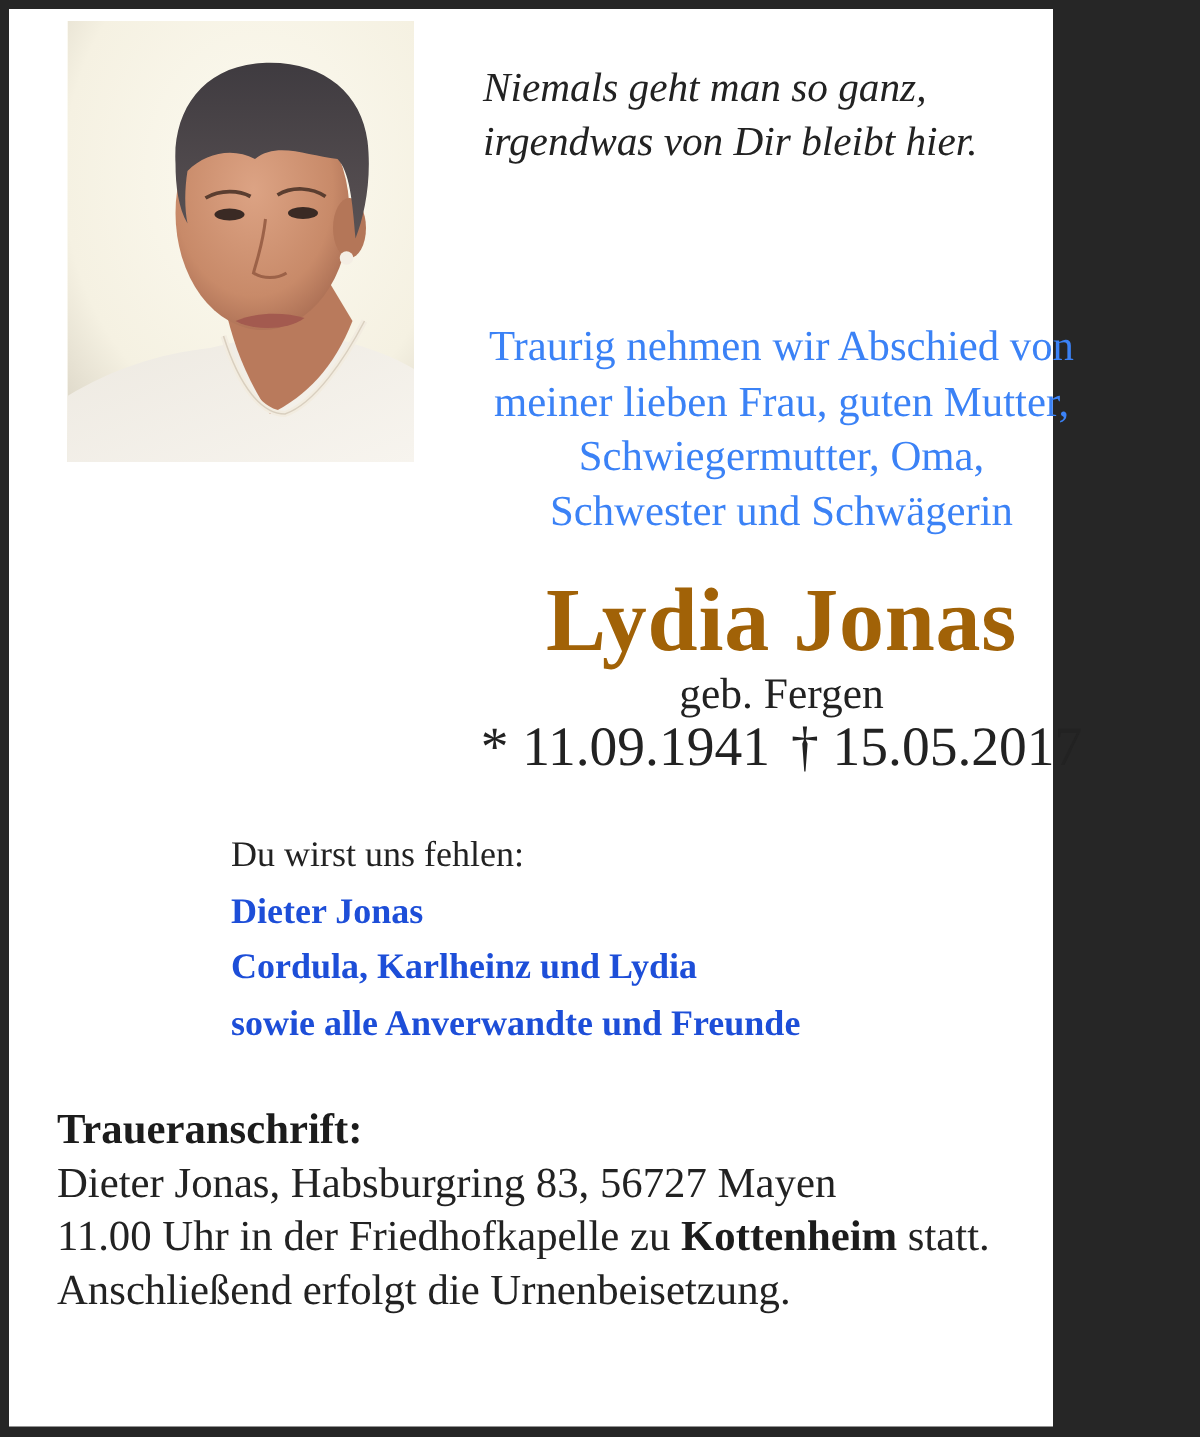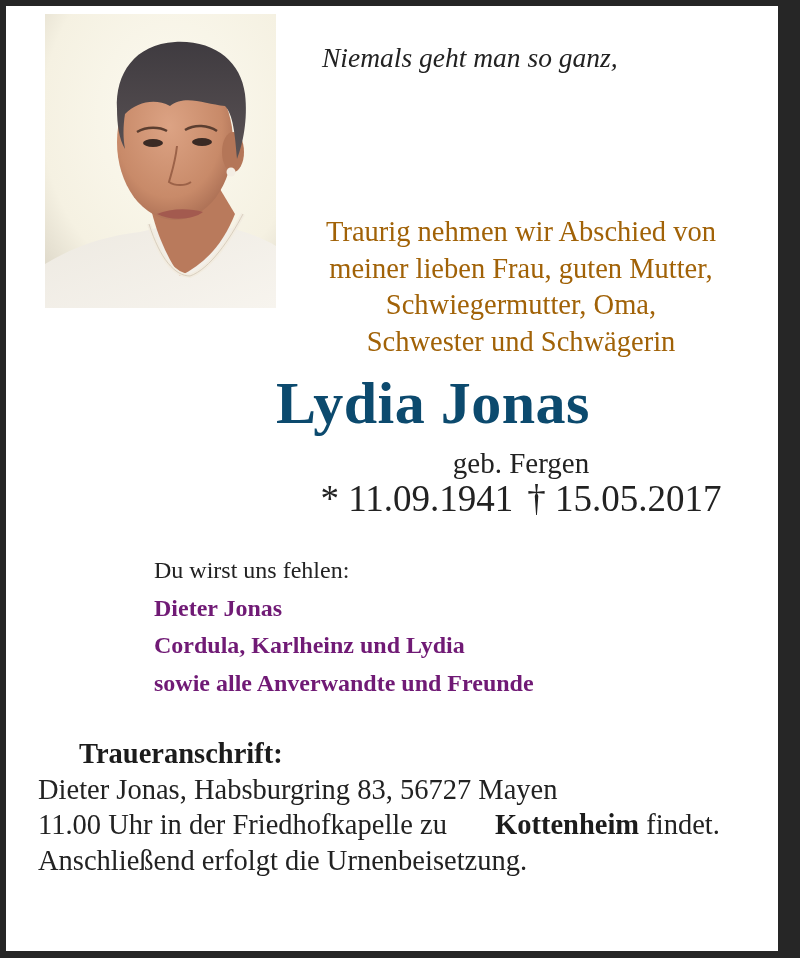--- a/index.html
+++ b/index.html
@@ -7,21 +7,21 @@
       width: 800px; height: 958px;
       background: #262626;
       position: relative;
       overflow: hidden;
       font-family: "Liberation Serif", "DejaVu Serif", serif;
       color: #1e1e1e;
     }
     .card {
       position: absolute;
       left: 6px; top: 6px;
-      width: 772px; height: 945px;
+      width: 696px; height: 945px;
       background: #ffffff;
     }
 
     
     .portrait {
       position: absolute;
       left: 39px; top: 8px;
       width: 231px; height: 294px;
       overflow: hidden;
       background: linear-gradient(180deg, #fbf8ec 0%, #f6f2e4 60%, #e9e4d6 100%);
@@ -40,32 +40,33 @@
     .poem div { white-space: nowrap; }
 
     
     .intro {
       position: absolute;
       left: 270px; top: 208px;
       width: 490px;
       text-align: center;
       font-size: 28.5px;
       line-height: 36.5px;
-      color: #a16207;
+      color: #3b82f6;
     }
     .intro div { white-space: nowrap; }
 
     .name {
       position: absolute;
-      left: 270px; top: 362px;
+      left: 270px; top: 372px;
       width: 490px;
+      text-align: center;
       font-size: 60px;
       font-weight: bold;
       line-height: 70px;
-      color: #0c4a6e;
+      color: #a16207;
       letter-spacing: 0.5px;
     }
     .born {
       position: absolute;
       left: 270px; top: 440px;
       width: 490px;
       text-align: center;
       font-size: 29px;
       line-height: 34px;
       color: #222;
@@ -85,32 +86,32 @@
     
     .mourners {
       position: absolute;
       left: 148px; top: 534px;
       font-size: 24px;
       line-height: 37.5px;
       color: #222;
       margin-top: 12px;
     }
     .mourners div { white-space: nowrap; }
-    .mourners .b { font-weight: bold; color: #701a75; }
+    .mourners .b { font-weight: bold; color: #1d4ed8; }
 
     
     .info {
       position: absolute;
       left: 32px; top: 730px;
       font-size: 28.5px;
       line-height: 35.5px;
       color: #222;
     }
     .info div { white-space: nowrap; }
-    .info .b { font-weight: bold; color: #1c1c1c; margin-left: 41px; }
+    .info .b { font-weight: bold; color: #1c1c1c; }
   </style>
 </head>
 <body>
 
 <div class="card">
 
   <div class="portrait" title="Portrait photo of Lydia Jonas">
     <svg viewBox="0 0 231 294">
       <defs>
         <radialGradient id="bg" cx="55%" cy="35%" r="80%">
@@ -155,20 +156,21 @@
 
       <path d="M112 200 C125 194 145 194 158 198 C148 206 125 207 112 200 Z" fill="#a35a4f"></path>
 
       <path d="M104 210 C115 245 130 262 145 262 C165 255 185 225 198 200" stroke="#f2ece0" stroke-width="4" fill="none"></path>
       <path d="M104 210 C115 245 130 262 145 262 C165 255 185 225 198 200" stroke="#d9cfbf" stroke-width="1" fill="none"></path>
     </svg>
   </div>
 
   <div class="poem">
     <div>Niemals geht man so ganz,</div>
+    <div>irgendwas von Dir bleibt hier.</div>
   </div>
 
   <div class="intro">
     <div>Traurig nehmen wir Abschied von</div>
     <div>meiner lieben Frau, guten Mutter,</div>
     <div>Schwiegermutter, Oma,</div>
     <div>Schwester und Schwägerin</div>
   </div>
 
   <div class="name">Lydia Jonas</div>
@@ -181,17 +183,17 @@
   <div class="mourners">
     <div>Du wirst uns fehlen:</div>
     <div class="b">Dieter Jonas</div>
     <div class="b">Cordula, Karlheinz und Lydia</div>
     <div class="b">sowie alle Anverwandte und Freunde</div>
   </div>
 
   <div class="info">
     <div class="b">Traueranschrift:</div>
     <div>Dieter Jonas, Habsburgring 83, 56727 Mayen</div>
-    <div><span>11.00 Uhr in der Friedhofkapelle zu </span><span class="b">Kottenheim</span><span> findet.</span></div>
+    <div><span>11.00 Uhr in der Friedhofkapelle zu </span><span class="b">Kottenheim</span><span> statt.</span></div>
     <div>Anschließend erfolgt die Urnenbeisetzung.</div>
   </div>
 
 </div>
 
 </body></html>

